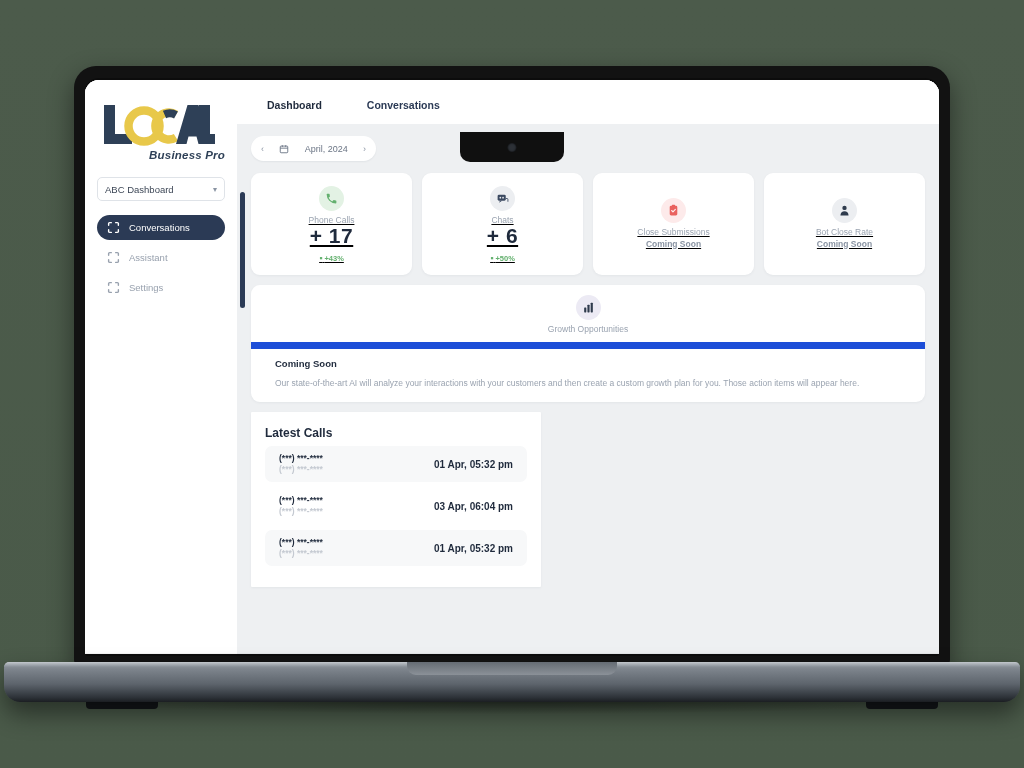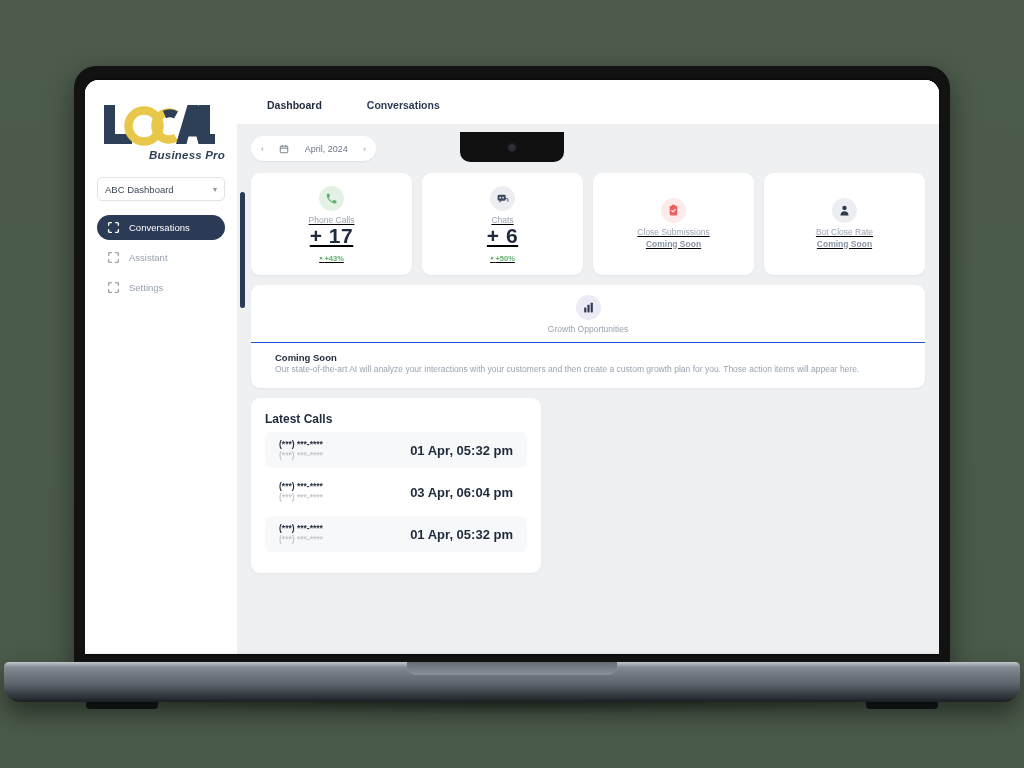--- a/index.html
+++ b/index.html
@@ -178,42 +178,42 @@
   .cdelta .dot { font-size: 9px; }
   .csoon { font-size: 8.5px; color: #9aa3b0; text-align: center; line-height: 1.35; }
   .csoon b { display: block; color: #8a94a3; font-weight: bold; }
 
   .growth {
     margin-top: 10px; background: #fff; border-radius: 9px; overflow: hidden;
     box-shadow: 0 1px 3px rgba(20,30,50,.05);
   }
   .growth-head {
     display: flex; flex-direction: column; align-items: center;
-    padding: 10px 0 8px 0; border-bottom: 1px solid #1d4ed8;
+    padding: 10px 0 8px 0; border-bottom: 7px solid #1d4ed8;
   }
   .growth-body { padding: 9px 24px 12px 24px; }
   .growth-title { font-size: 9.5px; font-weight: bold; color: #1f2a3c; }
-  .growth-text { font-size: 8.5px; color: #9aa3b0; line-height: 1.55; margin-top: 0; }
+  .growth-text { font-size: 8.5px; color: #9aa3b0; line-height: 1.55; margin-top: 8px; }
 
   .bottom { display: flex; gap: 10px; margin-top: 10px; }
   .panel {
-    background: #fff; border-radius: 9px; box-sizing: border-box;
+    background: #fff; border-radius: 1px; box-sizing: border-box;
     box-shadow: 0 1px 3px rgba(20,30,50,.05); height: 175px; overflow: hidden;
   }
   .panel.calls { flex: 0 0 290px; padding: 14px 14px 0 14px; }
   .panel.chart { flex: 1; padding: 14px 16px 0 16px; }
   .panel-title { font-size: 12px; font-weight: bold; color: #1f2a3c; }
   .call-row {
     height: 36px; display: flex; align-items: center; justify-content: space-between;
     padding: 0 14px; border-radius: 7px; margin-top: 6px;
   }
   .call-row.alt { background: #f7f8f9; }
   .call-num { font-size: 8.5px; font-weight: bold; color: #1f2a3c; line-height: 1.35; }
   .call-num span { display: block; color: #c4c9d1; }
-  .call-time { font-size: 13px; font-weight: bold; color: #1f2a3c; }
+  .call-time { font-size: 10px; font-weight: bold; color: #1f2a3c; }
 
   .chart-title { font-size: 8.5px; font-weight: bold; color: #1f2a3c; margin-left: 34px; margin-top: 12px; }
   .plot { position: relative; margin-top: 6px; height: 92px; }
   .gl { position: absolute; left: 34px; right: 6px; height: 1px; background: #e7eaee; }
   .gl.minor { background: #f1f3f6; }
   .ytick { position: absolute; left: 6px; width: 22px; text-align: right; font-size: 7.5px; color: #7b8593; transform: translateY(-50%); }
 
   
   #screen-fade { position: absolute; left: 0; bottom: 0; width: 100%; height: 1px; background: rgba(0,0,0,.04); }
 </style>

